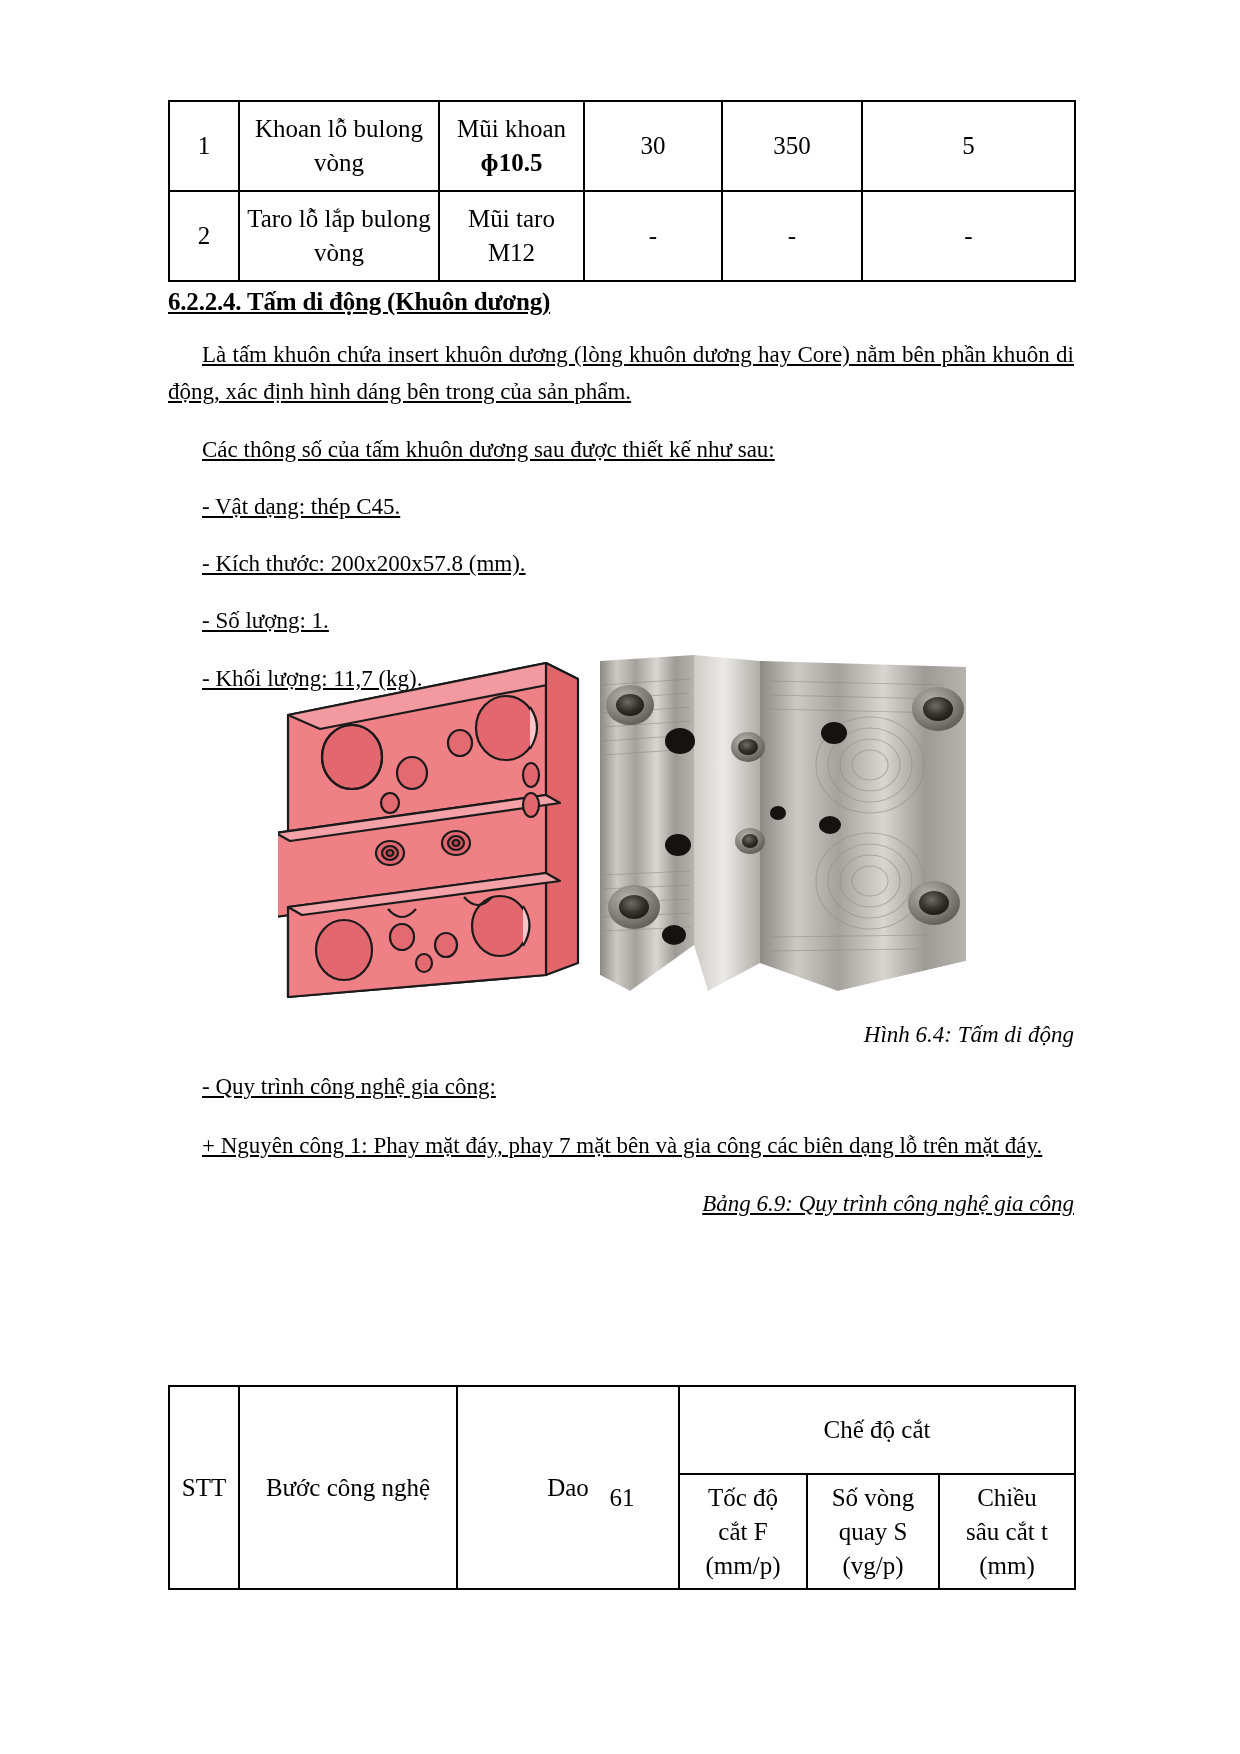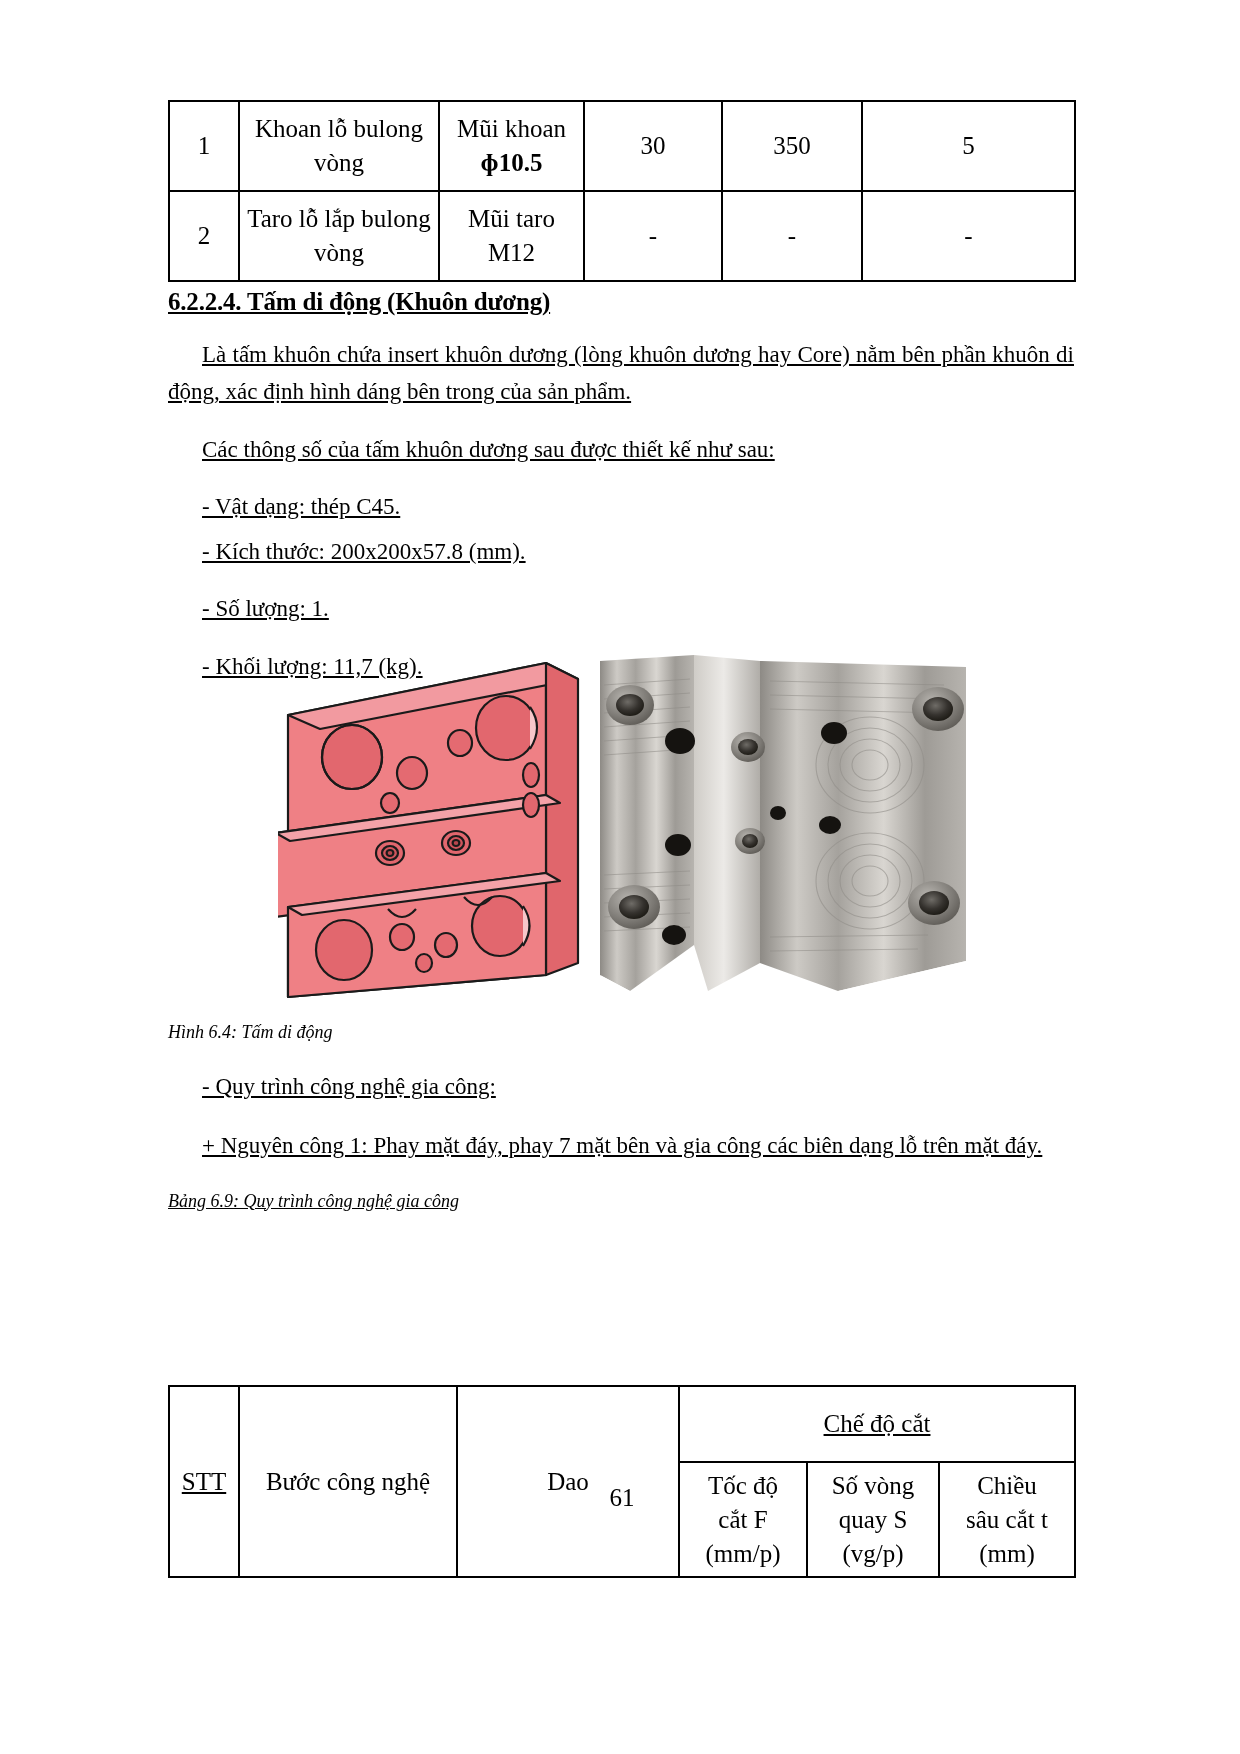--- a/index.html
+++ b/index.html
@@ -63,23 +63,23 @@
   }
   p.para {
     font-size: 23px;
     line-height: 1.62;
     margin: 0;
     padding: 0;
     text-align: justify;
   }
   p.indent { text-indent: 34px; }
   .caption {
-    font-size: 18px;
+    font-size: 23px;
     font-style: italic;
-    text-align: left;
+    text-align: right;
     margin: 0;
   }
 
   
   .figure-wrap {
     position: absolute;
     left: 168px;
     top: 645px;
     width: 906px;
     height: 370px;
@@ -97,21 +97,21 @@
   .bottom-table th {
     font-weight: bold;
     font-size: 25px;
   }
   .bt-c0 { width: 70px; }
   .bt-c1 { width: 218px; }
   .bt-c2 { width: 222px; }
   .bt-c3 { width: 128px; }
   .bt-c4 { width: 132px; }
   .bt-c5 { width: 136px; }
-  .head-tall { height: 76px; text-decoration: underline; }
+  .head-tall { height: 88px; }
   .head-sub { height: 99px; }
 
   .pagenum {
     position: absolute;
     left: 4px; right: 0;
     top: 1484px;
     text-align: center;
     font-size: 25px;
   }
 </style>
@@ -157,21 +157,21 @@
 
   <div class="content" style="top: 288px;">
     <h3 class="sec-heading">6.2.2.4. Tấm di động (Khuôn dương)</h3>
 
     <p class="para indent" style="margin-top: 20px;">Là tấm khuôn chứa insert khuôn dương (lòng khuôn dương hay Core) nằm bên phần khuôn di động, xác định hình dáng bên trong của sản phẩm.</p>
 
     <p class="para indent" style="margin-top: 20px;">Các thông số của tấm khuôn dương sau được thiết kế như sau:</p>
 
     <p class="para indent" style="margin-top: 20px;">- Vật dạng: thép C45.</p>
 
-    <p class="para indent" style="margin-top: 8px;">- Kích thước: 200x200x57.8 (mm).</p>
+    <p class="para indent" style="margin-top: 20px;">- Kích thước: 200x200x57.8 (mm).</p>
 
     <p class="para indent" style="margin-top: 20px;">- Số lượng: 1.</p>
 
     <p class="para indent" style="margin-top: 20px;">- Khối lượng: 11,7 (kg).</p>
   </div>
 
   <div class="figure-wrap">
     <div class="fig-inner">
       <svg width="700" height="360" viewBox="0 0 700 360">
         <defs>

